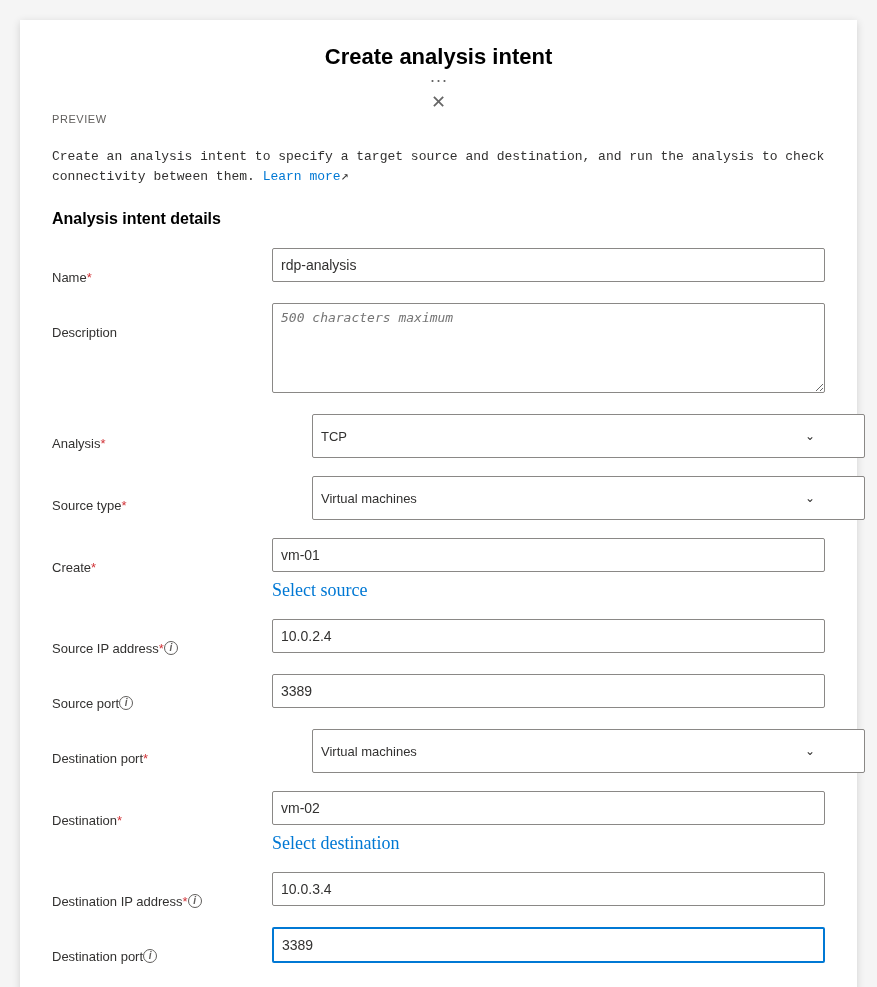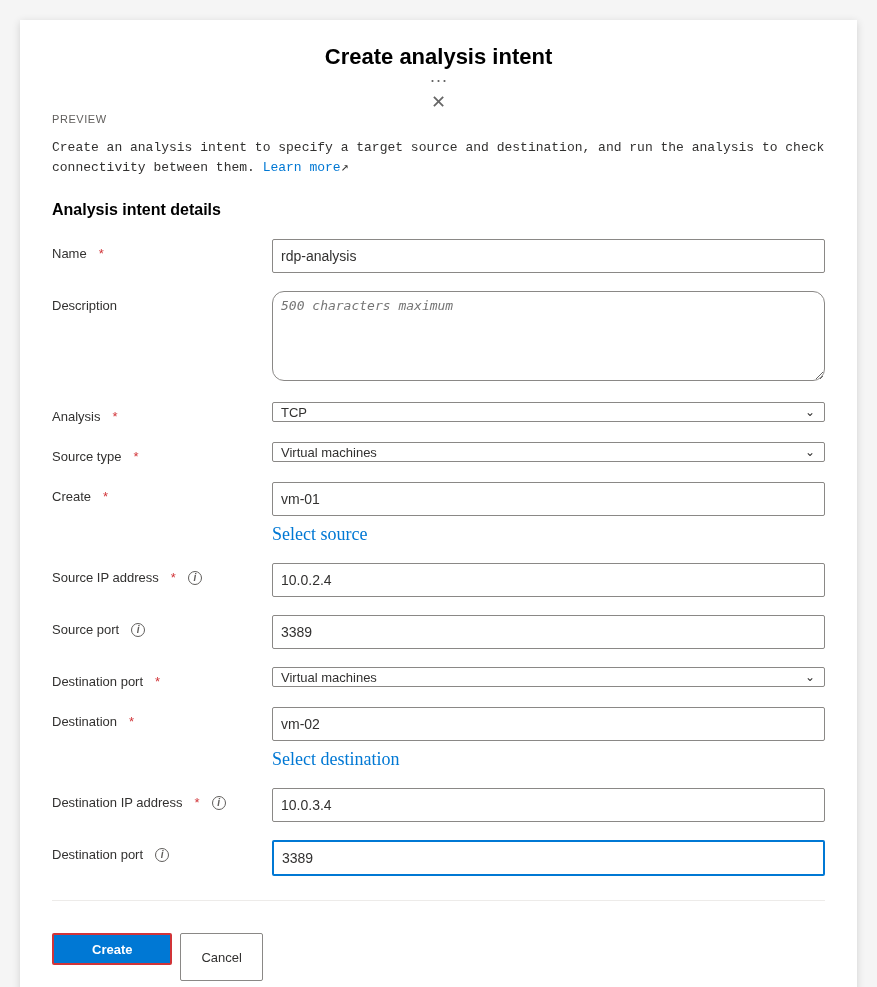--- a/index.html
+++ b/index.html
@@ -41,21 +41,21 @@
     }
     .close-icon {
       color: #666;
       font-size: 18px;
       cursor: pointer;
     }
     .preview-label {
       font-size: 11px;
       color: #605e5c;
       letter-spacing: 0.05em;
-      margin-bottom: 13px;
+      margin-bottom: 22px;
       text-transform: uppercase;
     }
     .description-text {
       font-size: 13px;
       color: #323130;
       line-height: 1.5;
       margin-bottom: 6px;
       font-family: Liberation Mono, monospace;
     }
     .learn-more {
@@ -75,22 +75,23 @@
       align-items: flex-start;
       margin-bottom: 18px;
     }
     .form-label {
       width: 220px;
       min-width: 220px;
       font-size: 13px;
       color: #323130;
       padding-top: 7px;
       display: flex;
-      align-items: flex-end;
-      gap: 12px;
+      align-items: flex-start;
+      gap: 0;
+      margin-top: 15px;
     }
     .required-star {
       color: #d13438;
     }
     .info-icon {
       display: inline-flex;
       align-items: center;
       justify-content: center;
       width: 14px;
       height: 14px;
@@ -122,39 +123,40 @@
     }
     .textarea-input {
       width: 100%;
       height: 90px;
       border: 1px solid #8a8886;
       padding: 6px 8px;
       font-size: 13px;
       color: #a19f9d;
       font-style: italic;
       outline: none;
-      border-radius: 12px;
+      border-radius: 2px;
       resize: vertical;
     }
     .select-wrapper {
       position: relative;
       width: 100%;
     }
     .select-input {
       width: 100%;
-      height: 20px;
+      height: 44px;
       border: 1px solid #8a8886;
       padding: 0 32px 0 8px;
       font-size: 13px;
       color: #323130;
       background: #fff;
       outline: none;
       border-radius: 2px;
       appearance: none;
       cursor: pointer;
+      margin-left: 40px;
     }
     .select-chevron {
       position: absolute;
       right: 10px;
       top: 50%;
       transform: translateY(-50%);
       pointer-events: none;
       color: #323130;
       font-size: 12px;
     }

